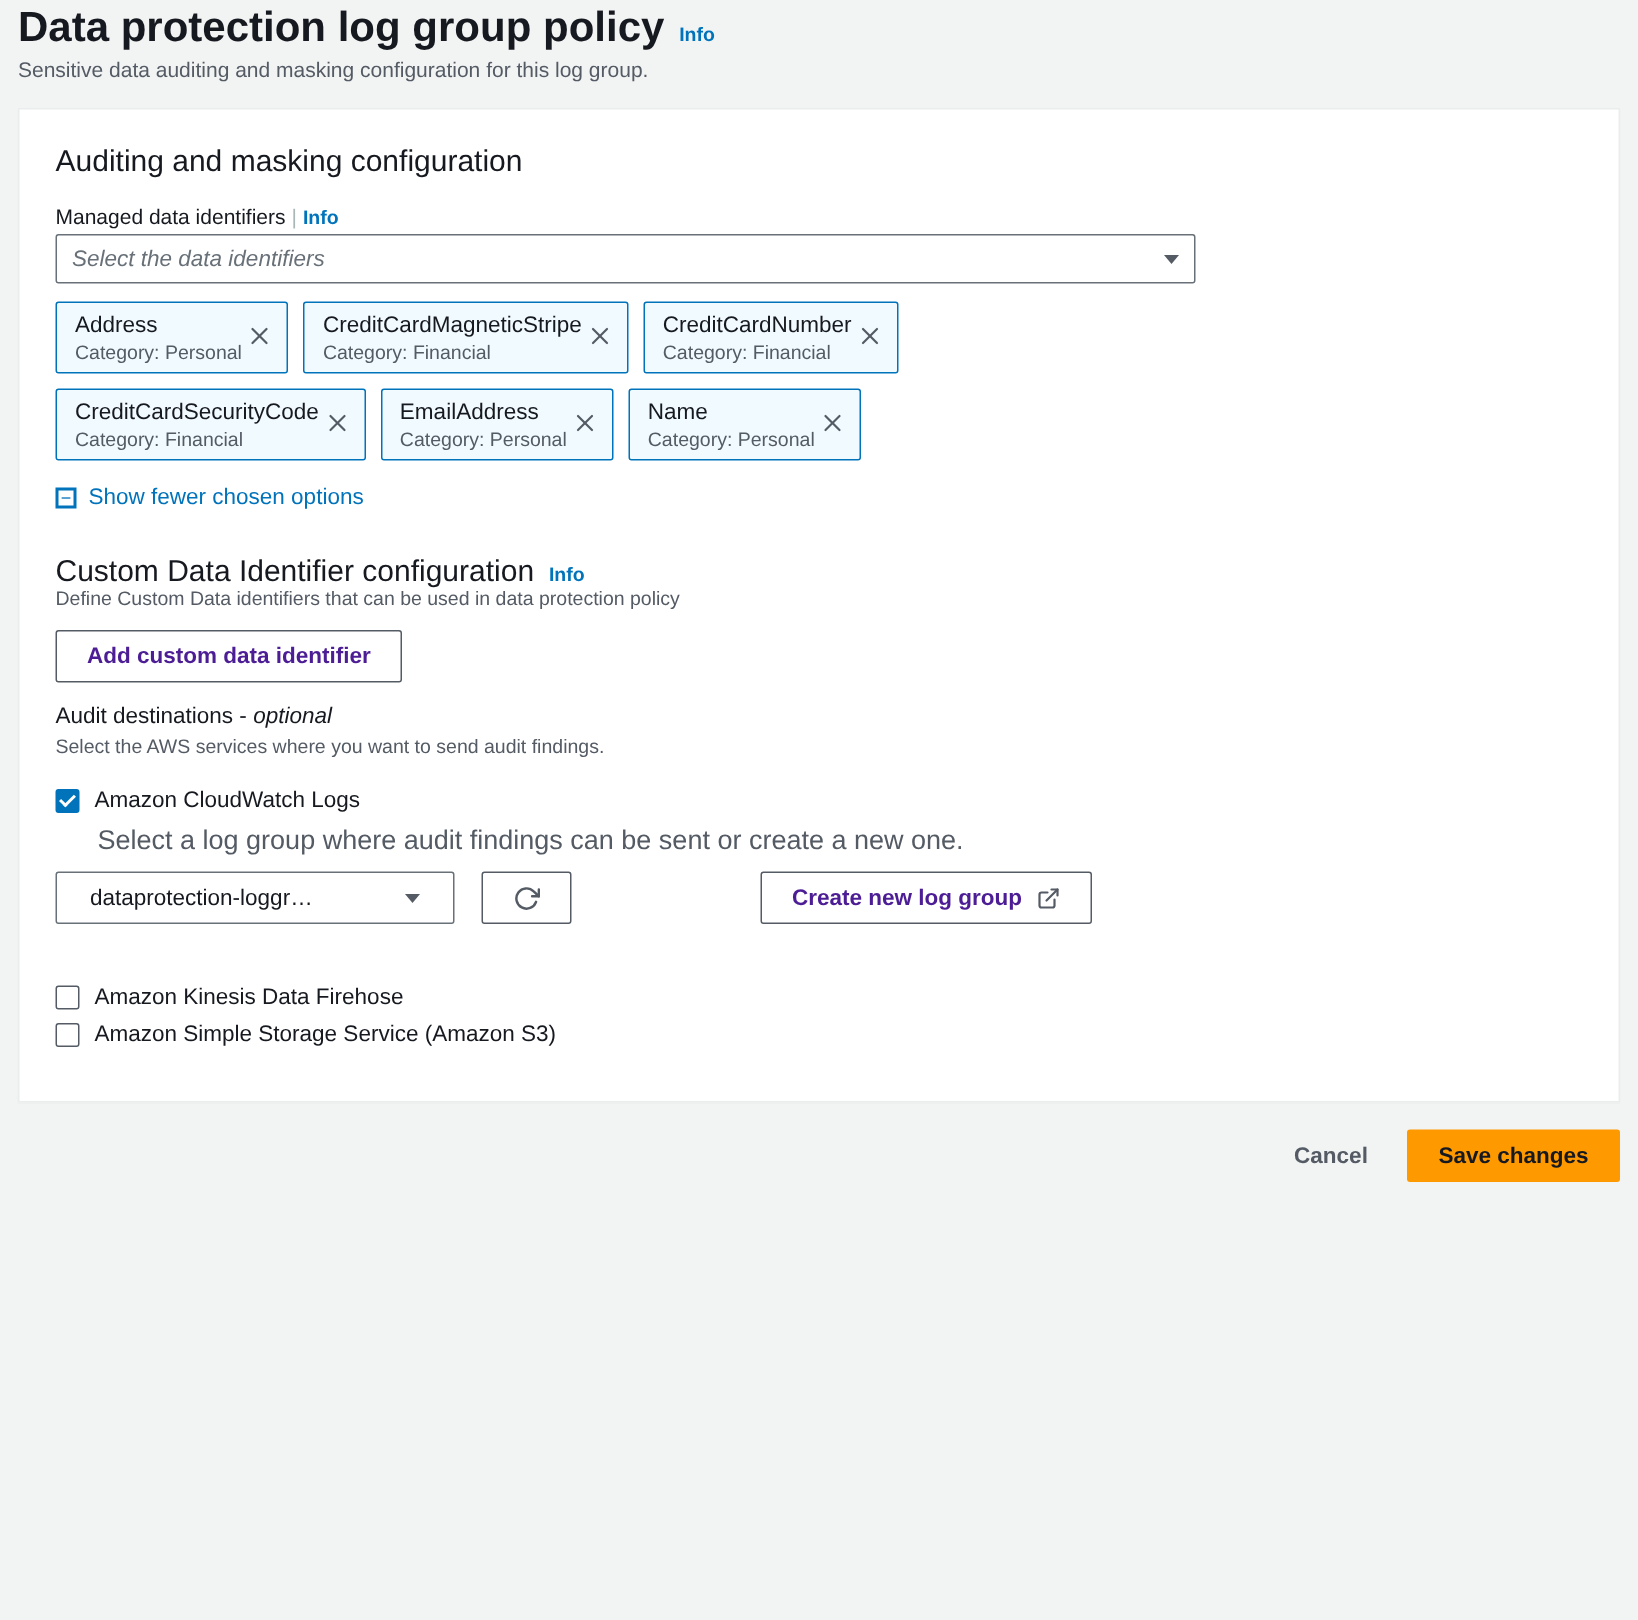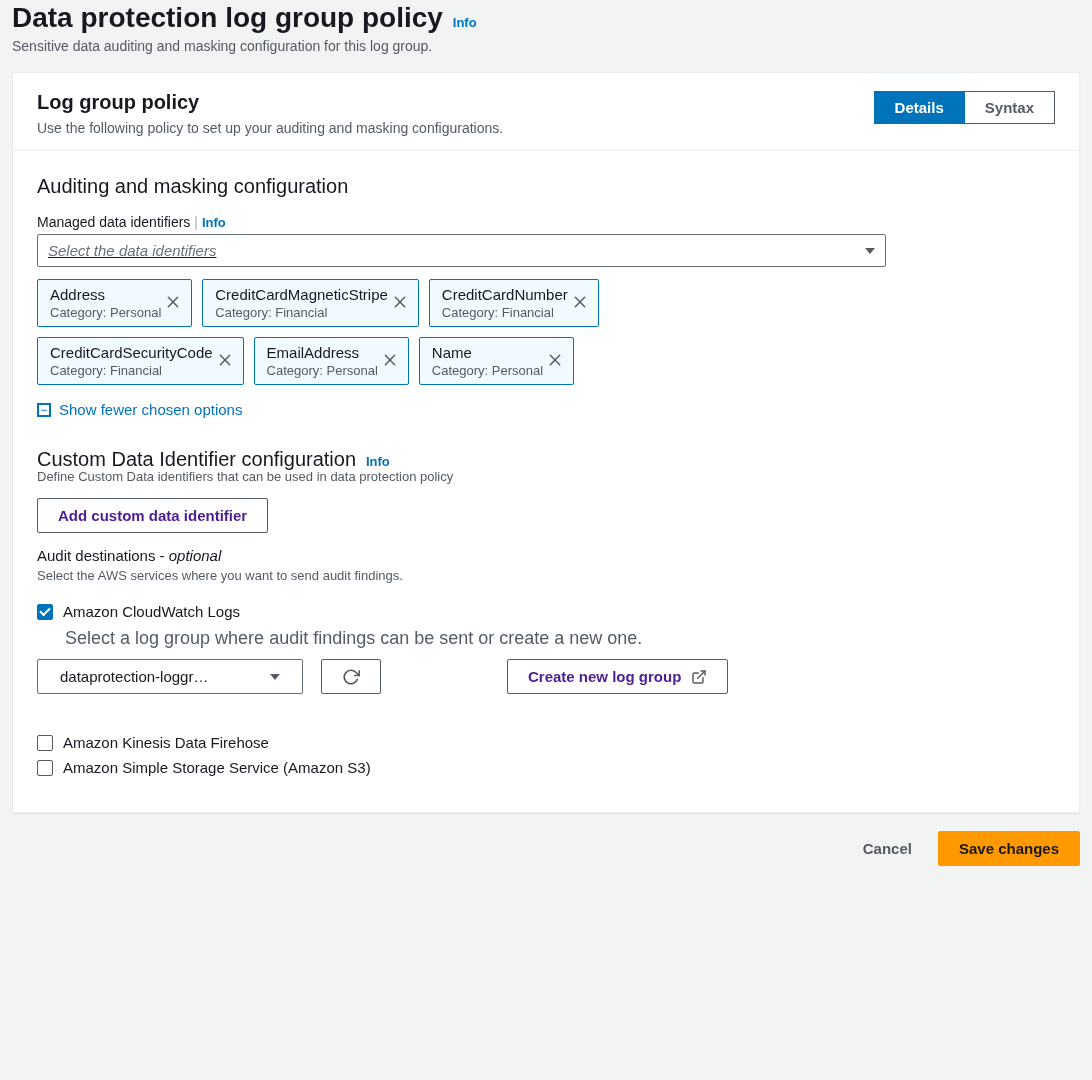--- a/index.html
+++ b/index.html
@@ -87,30 +87,29 @@
     font-size: 14px;
     font-weight: 400;
     color: #16191f;
     margin: 16px 0 4px 0;
   }
   .field-label .divider {
     color: #aab7b8;
     margin: 0 4px;
   }
   .select {
-    width: 849px;
+    width: 760px;
     border: 1px solid #687078;
     border-radius: 2px;
     padding: 7px 10px;
     display: flex;
     justify-content: space-between;
     align-items: center;
     cursor: pointer;
     background: #fff;
-    text-decoration: underline;
   }
   .select .placeholder {
     color: #687078;
     font-style: italic;
     font-size: 15px;
   }
   .caret {
     width: 0; height: 0;
     border-left: 5px solid transparent;
     border-right: 5px solid transparent;
@@ -300,30 +299,20 @@
 <body>
 
 <div class="page">
   <div class="page-header">
     <h1>Data protection log group policy</h1>
     <span class="info-link">Info</span>
     <div class="subtitle">Sensitive data auditing and masking configuration for this log group.</div>
   </div>
 
   <div class="panel">
-    <div class="panel-header">
-      <div class="panel-header-titles">
-        <h2>Log group policy</h2>
-        <div class="desc">Use the following policy to set up your auditing and masking configurations.</div>
-      </div>
-      <div class="segmented">
-        <button class="active">Details</button>
-        <button>Syntax</button>
-      </div>
-    </div>
 
     <div class="panel-body">
       <h3>Auditing and masking configuration</h3>
 
       <div class="field-label">
         <span>Managed data identifiers</span><span class="divider">|</span><span class="info-link" style="margin-left:0">Info</span>
       </div>
 
       <div class="select">
         <span class="placeholder">Select the data identifiers</span>

